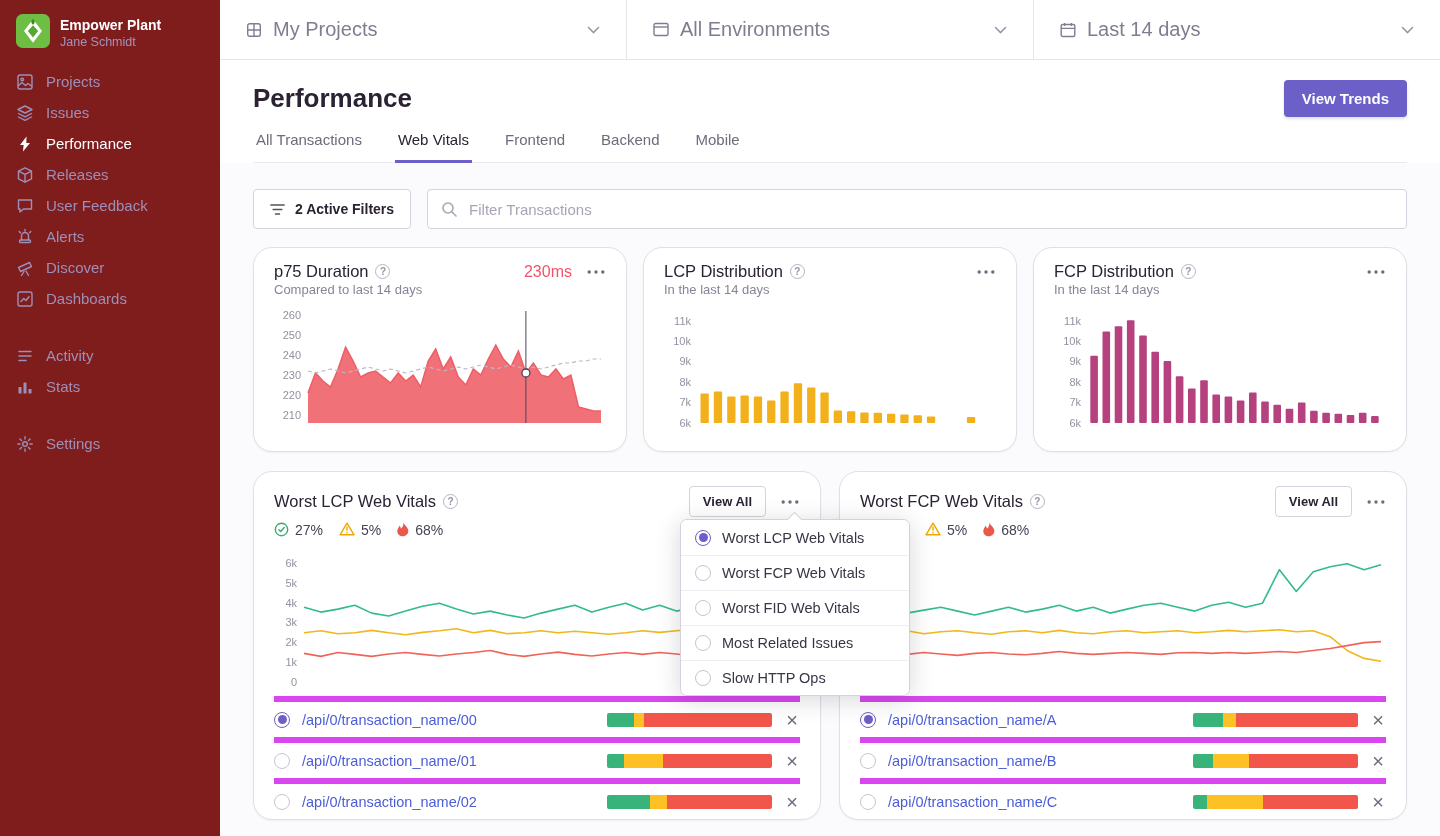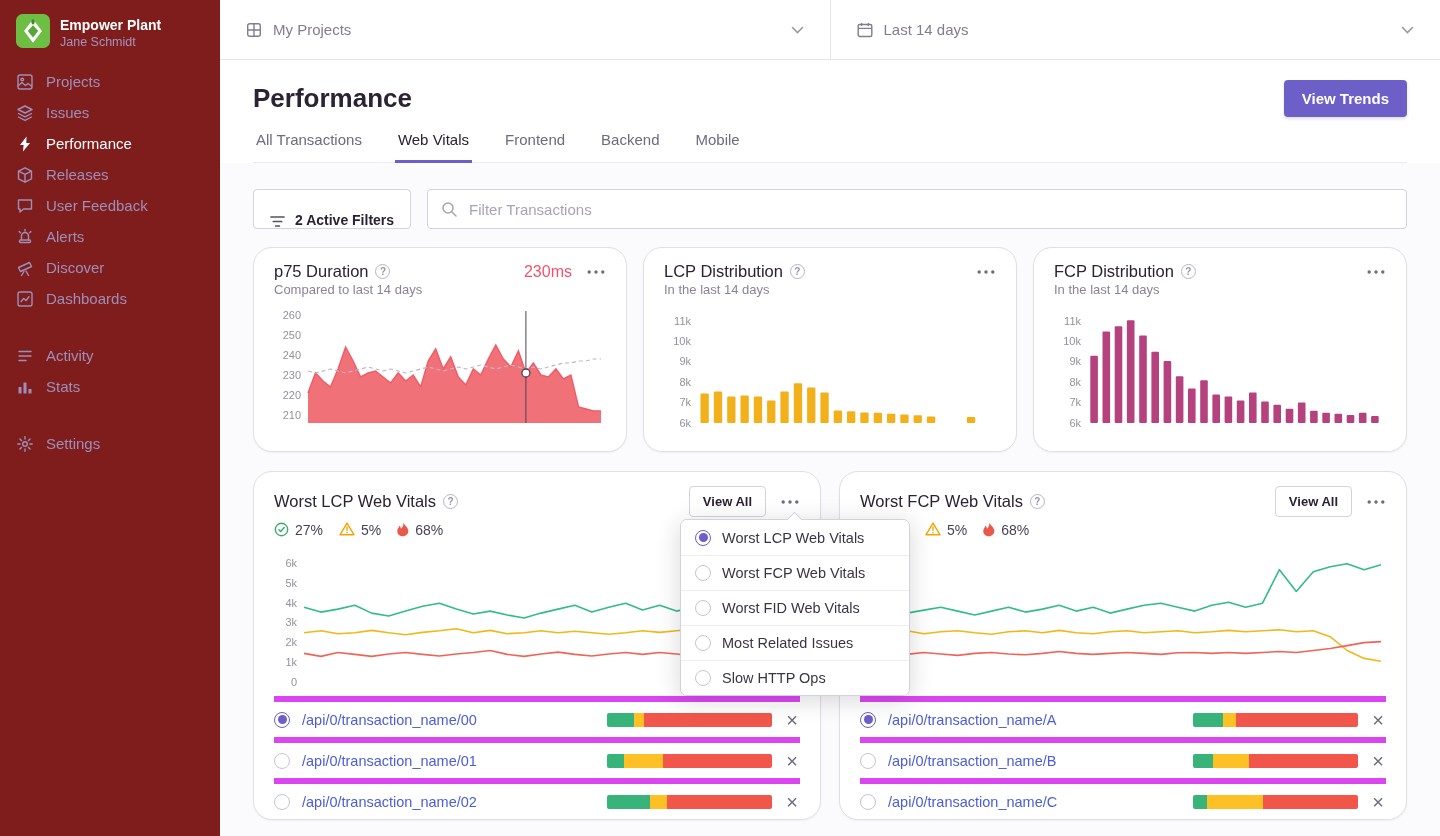--- a/index.html
+++ b/index.html
@@ -15,36 +15,36 @@
   .user-name{color:#A493BE;font-size:12.5px;margin-top:2px}
   #nav{}
   .nav-group{margin-bottom:26px}
   .nav-item{display:flex;align-items:center;gap:12px;height:31px;padding:0 16px;color:#9E8FB8;font-size:15px;cursor:pointer}
   .nav-item.active{color:#fff}
   .nav-icon{width:18px;height:18px;display:flex;align-items:center;justify-content:center}
 
   
   .main{flex:1;display:flex;flex-direction:column;min-width:0}
   .topbar{height:60px;flex:none;display:flex;border-bottom:1px solid #E6E3EA;background:#fff}
-  .tb-sec{flex:1;display:flex;align-items:center;gap:11px;padding:0 26px;color:#837C90;font-size:15px;cursor:pointer}
+  .tb-sec{flex:1;display:flex;align-items:center;gap:11px;padding:0 26px;color:#837C90;font-size:20px;cursor:pointer}
   .tb-sec + .tb-sec{border-left:1px solid #E6E3EA}
   .tb-icon{display:flex;color:#837C90}
   .tb-chev{margin-left:auto;display:flex;color:#9B95A7}
 
   .page-head{padding:20px 33px 0;background:#fff}
   .title-row{display:flex;align-items:center;justify-content:space-between}
   .page-title{margin:0;font-size:26px;font-weight:700;color:#2B2233}
   .btn-primary{background:var(--accent);color:#fff;border:none;border-radius:4px;font-family:inherit;font-size:15px;font-weight:700;padding:10px 18px;cursor:pointer;box-shadow:0 2px 3px rgba(43,34,51,.15)}
   .tabs{display:flex;gap:30px;margin-top:14px;border-bottom:1px solid #ECE9F0}
   .tab{padding:0 3px 12px;font-size:15px;color:#6F6A7C;border-bottom:3px solid transparent;margin-bottom:-1px;cursor:pointer}
   .tab.active{color:#2B2233;border-color:var(--accent)}
 
   .content{flex:1;background:#FBFAFC;padding:26px 33px 0;position:relative}
   .filter-row{display:flex;gap:16px}
-  .btn-filter{display:flex;align-items:flex-end;gap:10px;height:40px;padding:0 16px;background:#fff;border:1px solid #D6D1DC;border-radius:4px;font-family:inherit;font-size:14px;font-weight:700;color:#2B2233;cursor:pointer}
+  .btn-filter{display:flex;align-items:center;gap:10px;height:40px;padding:0 16px;background:#fff;border:1px solid #D6D1DC;border-radius:4px;font-family:inherit;font-size:14px;font-weight:700;color:#2B2233;cursor:pointer}
   .f-ic{display:flex;color:#57515F}
   .search-box{flex:1;display:flex;align-items:center;gap:10px;background:#fff;border:1px solid #D6D1DC;border-radius:4px;padding:0 13px;height:40px}
   .s-ic{display:flex;color:#ABA5B4}
   .search-box input{flex:1;border:none;outline:none;background:transparent;font-family:inherit;font-size:15px;color:#2B2233}
   .search-box input::placeholder{color:#AAA3B5}
 
   .grid3{display:grid;grid-template-columns:repeat(3,1fr);gap:16px;margin-top:18px}
   .grid2{display:grid;grid-template-columns:repeat(2,1fr);gap:18px;margin-top:19px}
   .card{background:#fff;border:1px solid #E2DEE7;border-radius:19px;box-shadow:0 1px 2px rgba(43,34,51,.05);padding:14px 20px;height:205px}
   .card.tall{height:349px;padding-bottom:0;display:flex;flex-direction:column}
@@ -210,20 +210,34 @@
   <div class="main">
     <header class="topbar" id="topbar">
         <div class="tb-sec">
           <span class="tb-icon">
             <svg width="16" height="16" viewBox="0 0 16 16" fill="none" stroke="currentColor" stroke-width="1.4">
               <rect x="1.7" y="1.7" width="12.6" height="12.6" rx="2"></rect>
               <path d="M8 1.7v12.6M1.7 8h12.6"></path>
             </svg>
           </span>
           <span class="tb-label">My Projects</span>
+          <span class="tb-chev">
+            <svg width="13" height="8" viewBox="0 0 13 8" fill="none" stroke="currentColor" stroke-width="1.6" stroke-linecap="round">
+              <path d="M1.5 1.5L6.5 6.5L11.5 1.5"></path>
+            </svg>
+          </span>
+        </div>
+        <div class="tb-sec">
+          <span class="tb-icon">
+            <svg width="16" height="15" viewBox="0 0 16 15" fill="none" stroke="currentColor" stroke-width="1.4">
+              <rect x="1" y="1.5" width="14" height="12" rx="1.5"></rect>
+              <path d="M1 5h14"></path>
+            </svg>
+          </span>
+          <span class="tb-label">All Environments</span>
           <span class="tb-chev">
             <svg width="13" height="8" viewBox="0 0 13 8" fill="none" stroke="currentColor" stroke-width="1.6" stroke-linecap="round">
               <path d="M1.5 1.5L6.5 6.5L11.5 1.5"></path>
             </svg>
           </span>
         </div>
         <div class="tb-sec">
           <span class="tb-icon">
             <svg width="16" height="16" viewBox="0 0 16 16" fill="none" stroke="currentColor" stroke-width="1.4">
               <rect x="1.2" y="2.5" width="13.6" height="12" rx="1.5"></rect>

